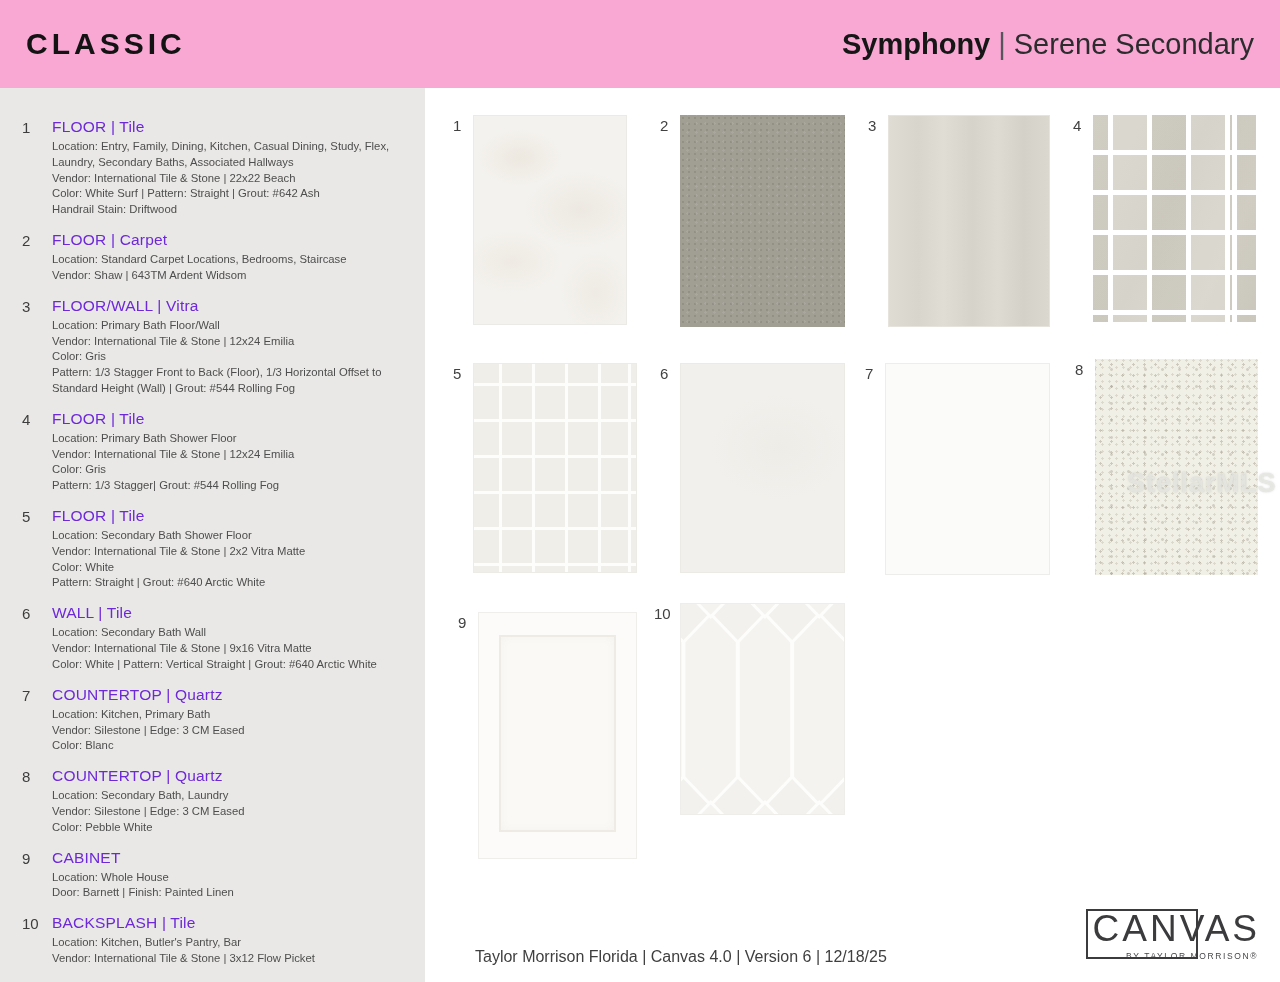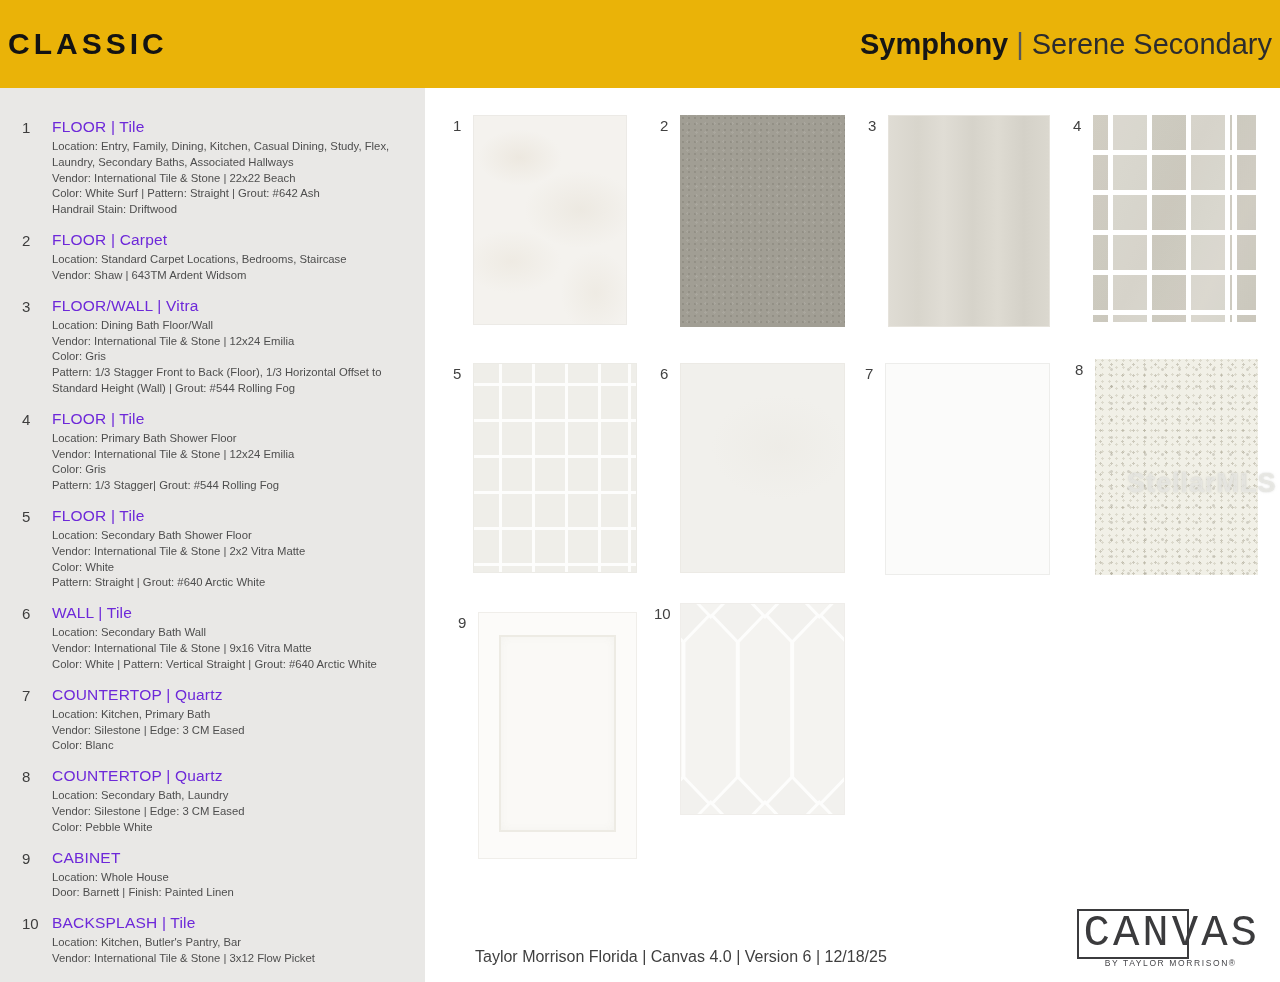--- a/index.html
+++ b/index.html
@@ -2,22 +2,22 @@
 <html><head>
 <meta charset="utf-8">
 <style>
   * { margin:0; padding:0; box-sizing:border-box; }
   html,body { width:1280px; height:982px; }
   body { font-family:"Liberation Sans", sans-serif; background:#fff; }
   .page { position:relative; width:1280px; height:982px; overflow:hidden; background:#fff; }
 
   
   .topbar { position:absolute; left:0; top:0; width:1280px; height:88px;
-    background:#eab308; display:flex; align-items:center; justify-content:space-between;
-    padding:0 8px; }
+    background:#f9a8d4; display:flex; align-items:center; justify-content:space-between;
+    padding:0 26px; }
   .brand { font-size:30px; font-weight:bold; letter-spacing:4px; color:#131313; }
   .title { font-size:29px; color:#232323; }
   .t-bold { font-weight:bold; color:#161616; }
   .t-sep { font-weight:300; color:#55555a; padding:0 8px; }
   .t-light { font-weight:normal; color:#2c2c2e; }
 
   
   .body { position:absolute; left:0; top:88px; width:1280px; height:894px; display:flex; }
   .sidebar { width:425px; height:894px; background:#e9e8e6; padding:30px 18px 0 22px; flex:none; }
   .item { display:flex; margin-bottom:13px; }
@@ -104,23 +104,23 @@
 
   
   .footer { position:absolute; left:50px; top:860px; font-size:16px; color:#3f3f3f; }
   .watermark { position:absolute; left:702px; top:380px; font-size:27px; font-weight:bold;
     letter-spacing:1px; color:rgba(250,250,247,.6);
     text-shadow:0 0 1px rgba(168,168,160,.55), 0 0 3px rgba(190,190,182,.35); }
   .logo { position:absolute; right:20px; top:822px; text-align:right; color:#3b3b3d; }
   .logo-word-wrap { position:relative; display:inline-block; }
   .logo-box { position:absolute; left:-7px; top:-1px; width:112px; height:50px;
     border:2px solid #3b3b3d; }
-  .logo-word { position:relative; font-family:Liberation Mono, monospace; font-size:44px;
+  .logo-word { position:relative; font-family:Liberation Sans, sans-serif; font-size:37px;
     letter-spacing:3px; line-height:1.05; }
-  .logo-tag { font-size:8.5px; letter-spacing:1.6px; color:#46464a; margin-top:2px; padding-right:2px;text-align:center; }
+  .logo-tag { font-size:8.5px; letter-spacing:1.6px; color:#46464a; margin-top:2px; padding-right:2px; }
 </style>
 </head>
 <body>
 
 <div class="page">
 
   <header class="topbar">
     <div class="brand">CLASSIC</div>
     <div class="title">
       <span class="t-bold">Symphony</span><span class="t-sep">|</span><span class="t-light">Serene Secondary</span>
@@ -148,21 +148,21 @@
           <div class="ititle">FLOOR | Carpet</div>
           <div class="iline">Location: Standard Carpet Locations, Bedrooms, Staircase</div>
           <div class="iline">Vendor: Shaw | 643TM Ardent Widsom</div>
         </div>
       </div>
 
       <div class="item">
         <span class="inum">3</span>
         <div class="icontent">
           <div class="ititle">FLOOR/WALL | Vitra</div>
-          <div class="iline">Location: Dining Bath Floor/Wall</div>
+          <div class="iline">Location: Primary Bath Floor/Wall</div>
           <div class="iline">Vendor: International Tile &amp; Stone | 12x24 Emilia</div>
           <div class="iline">Color: Gris</div>
           <div class="iline">Pattern: 1/3 Stagger Front to Back (Floor), 1/3 Horizontal Offset to Standard Height (Wall) | Grout: #544 Rolling Fog</div>
         </div>
       </div>
 
       <div class="item">
         <span class="inum">4</span>
         <div class="icontent">
           <div class="ititle">FLOOR | Tile</div>

